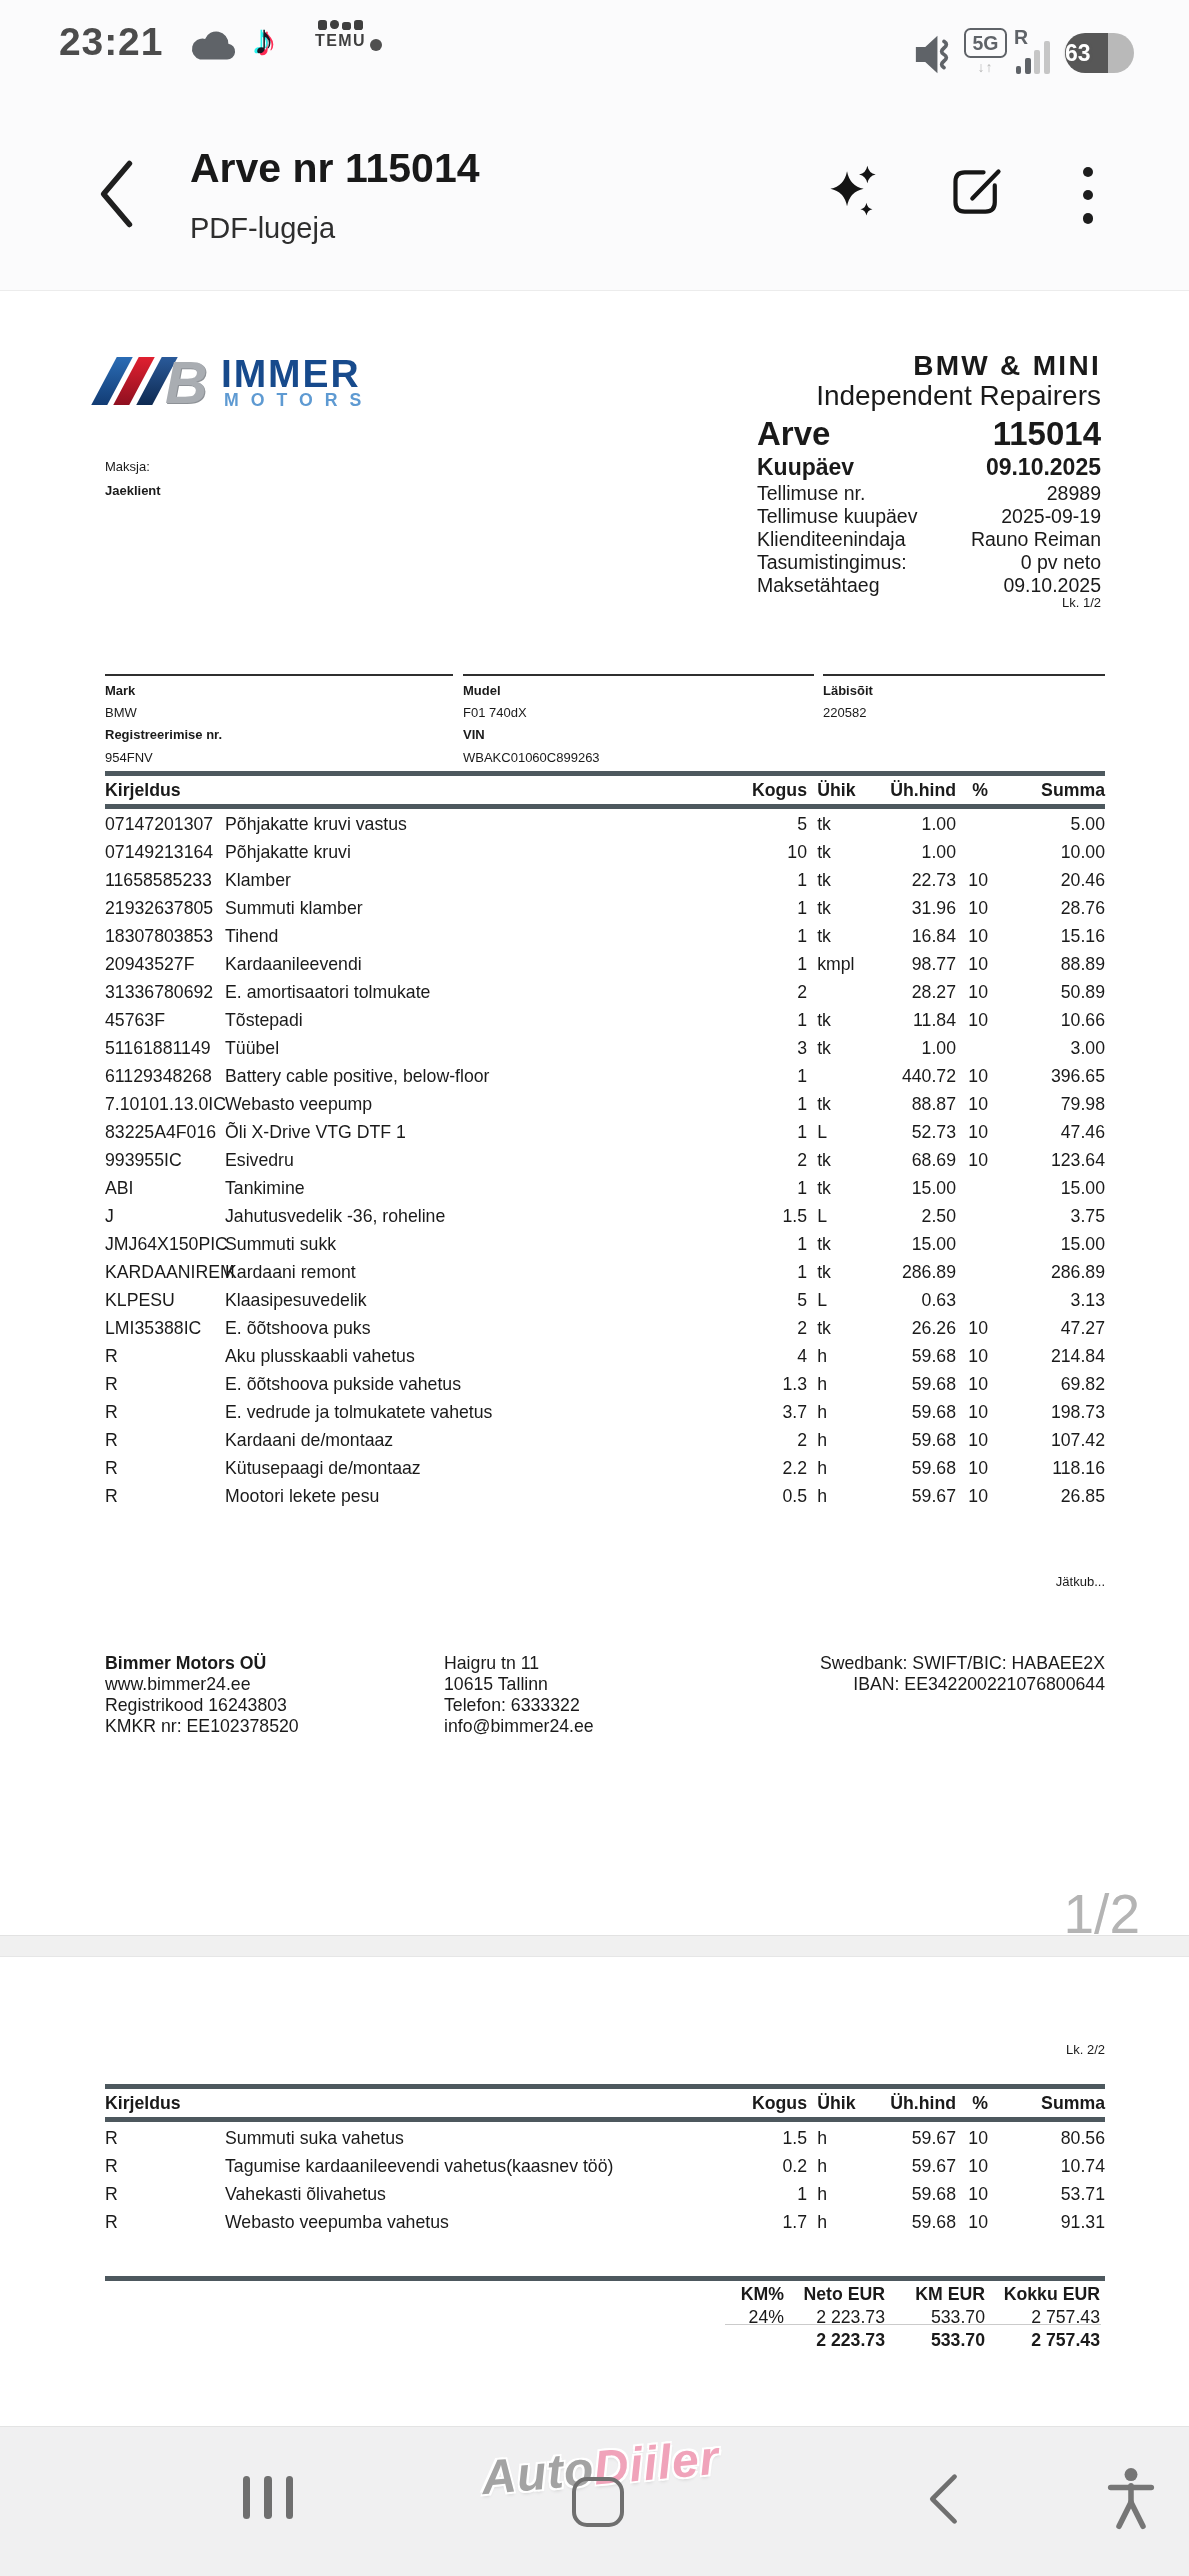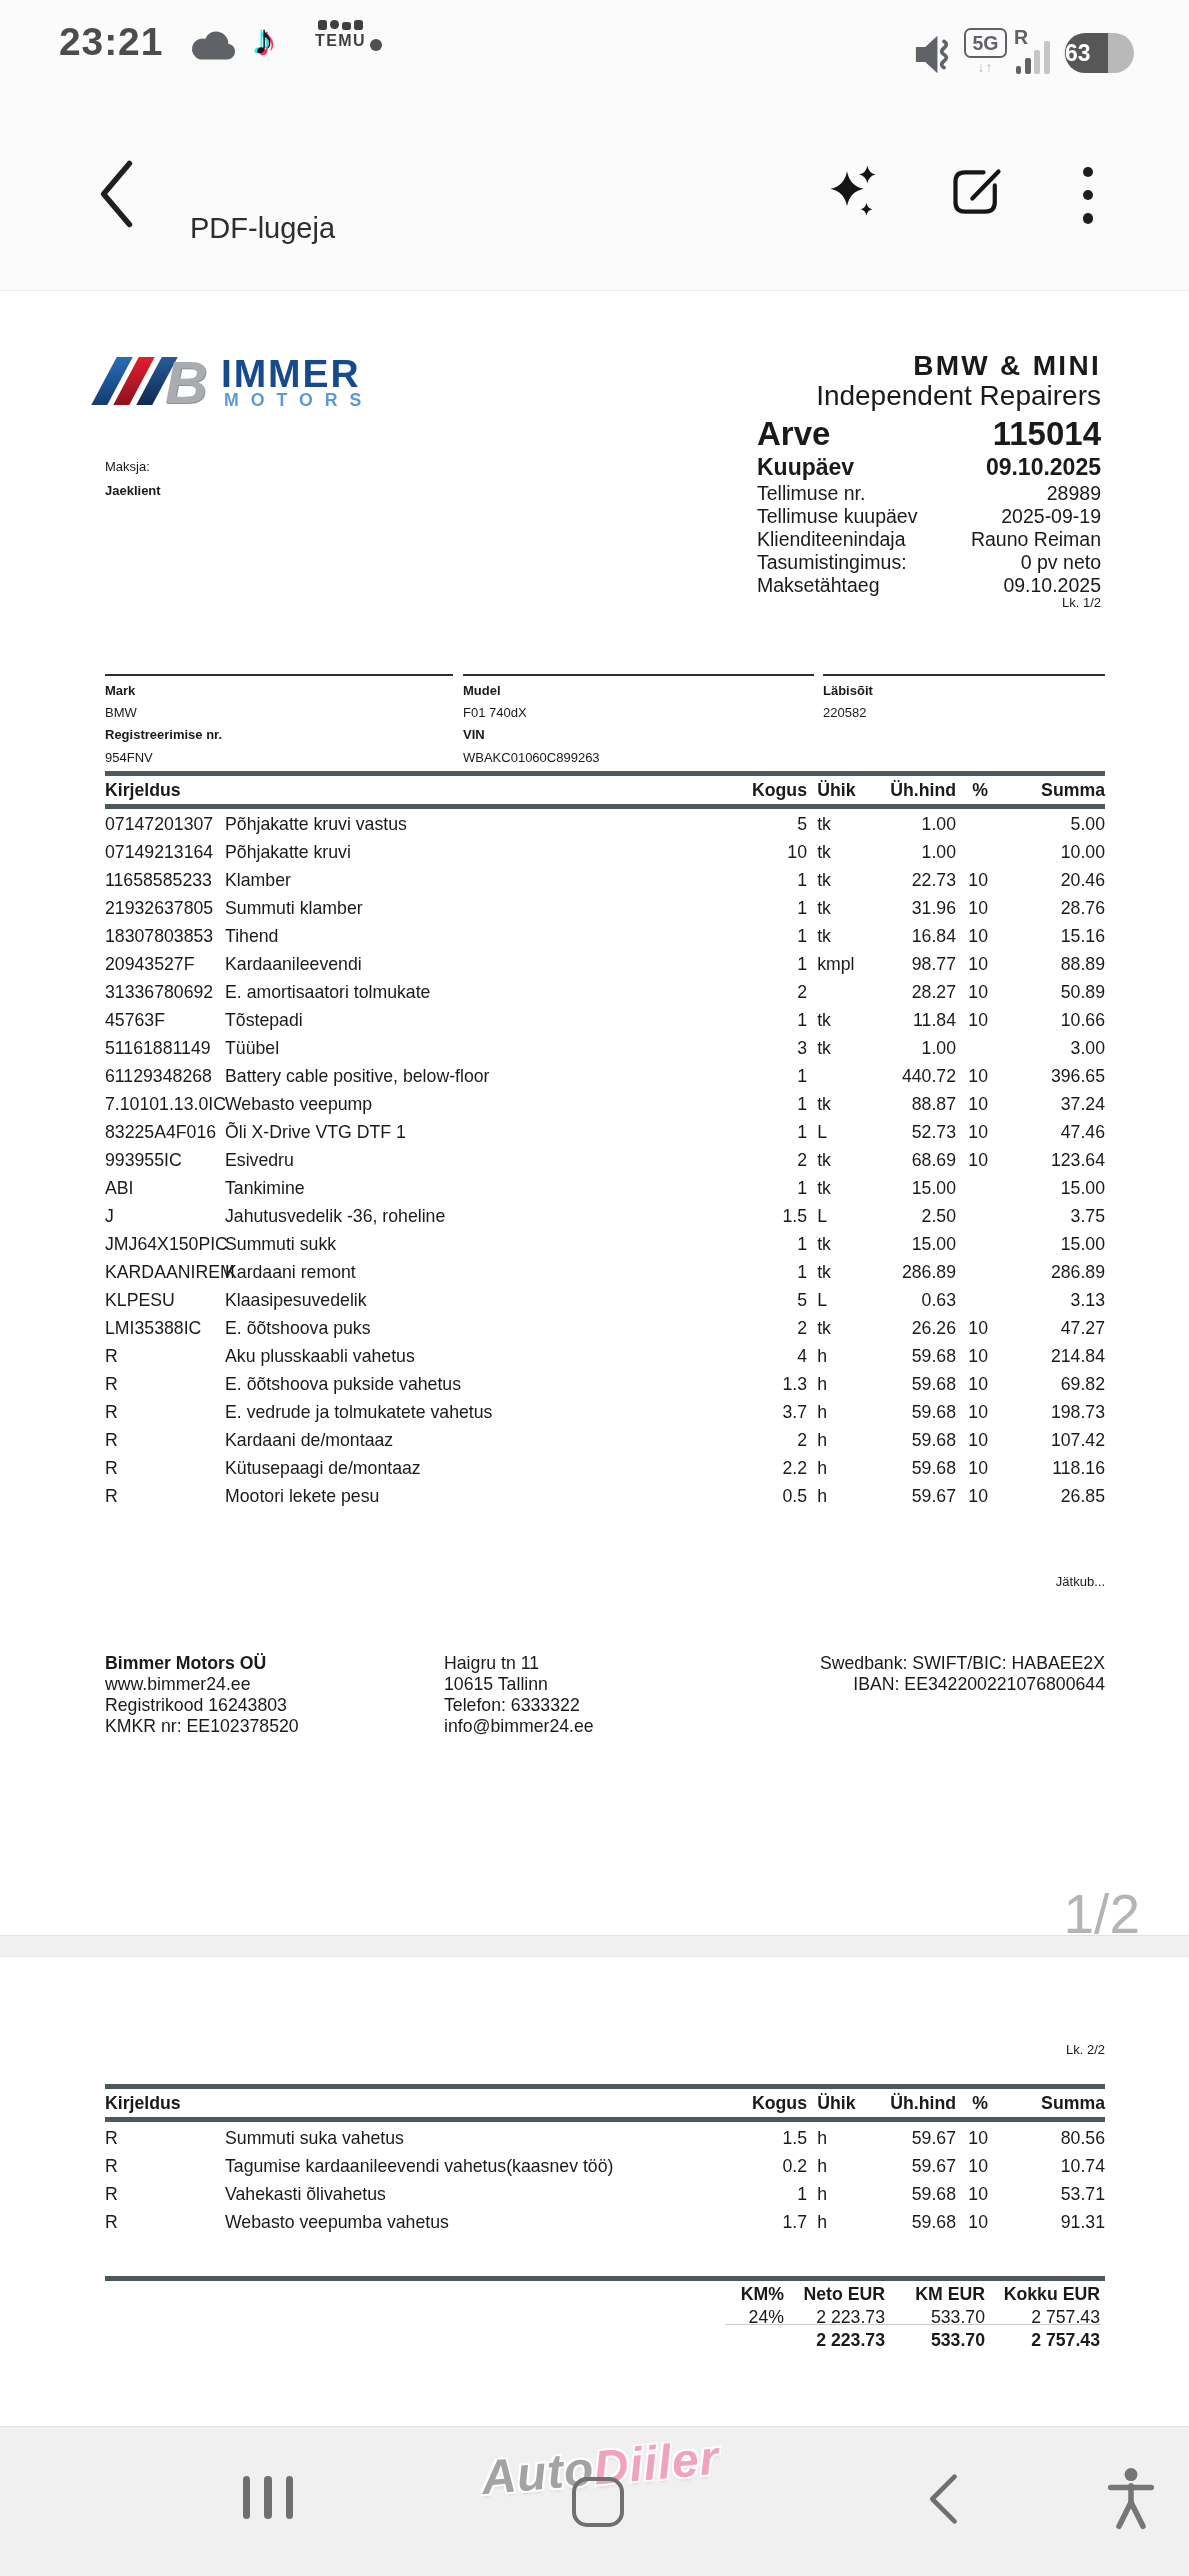--- a/index.html
+++ b/index.html
@@ -153,20 +153,21 @@
 
     <span class="battery">
       <span>63</span>
     </span>
 
     <span class="back-arrow">
       <svg width="41" height="72" viewBox="0 0 44 78">
         <polyline points="36,6 8,39 36,72" fill="none" stroke="#1f1f1f" stroke-width="6" stroke-linecap="round" stroke-linejoin="round"></polyline>
       </svg>
     </span>
+    <div class="apptitle">Arve nr 115014</div>
     <div class="appsub">PDF-lugeja</div>
 
     <span class="icon-btn" style="left:823px;top:162px;">
       <svg width="61" height="61" viewBox="0 0 66 66" fill="#141414">
         <path d="M26 10 Q29 26 44 29 Q29 32 26 48 Q23 32 8 29 Q23 26 26 10 Z"></path>
         <path d="M48 4 Q49.5 12 57 13.5 Q49.5 15 48 23 Q46.5 15 39 13.5 Q46.5 12 48 4 Z"></path>
         <path d="M47 44 Q48 50 53.5 51 Q48 52 47 58 Q46 52 40.5 51 Q46 50 47 44 Z"></path>
       </svg>
     </span>
 
@@ -370,21 +371,21 @@
           <span class="col-sum">396.65</span>
         </div>
 
         <div class="rowflex">
           <span class="col-code">7.10101.13.0IC</span>
           <span class="col-desc">Webasto veepump</span>
           <span class="col-qty">1</span>
           <span class="col-unit">tk</span>
           <span class="col-price">88.87</span>
           <span class="col-pct">10</span>
-          <span class="col-sum">37.24</span>
+          <span class="col-sum">79.98</span>
         </div>
 
         <div class="rowflex">
           <span class="col-code">83225A4F016</span>
           <span class="col-desc">Õli X-Drive VTG DTF 1</span>
           <span class="col-qty">1</span>
           <span class="col-unit">L</span>
           <span class="col-price">52.73</span>
           <span class="col-pct">10</span>
           <span class="col-sum">47.46</span>

